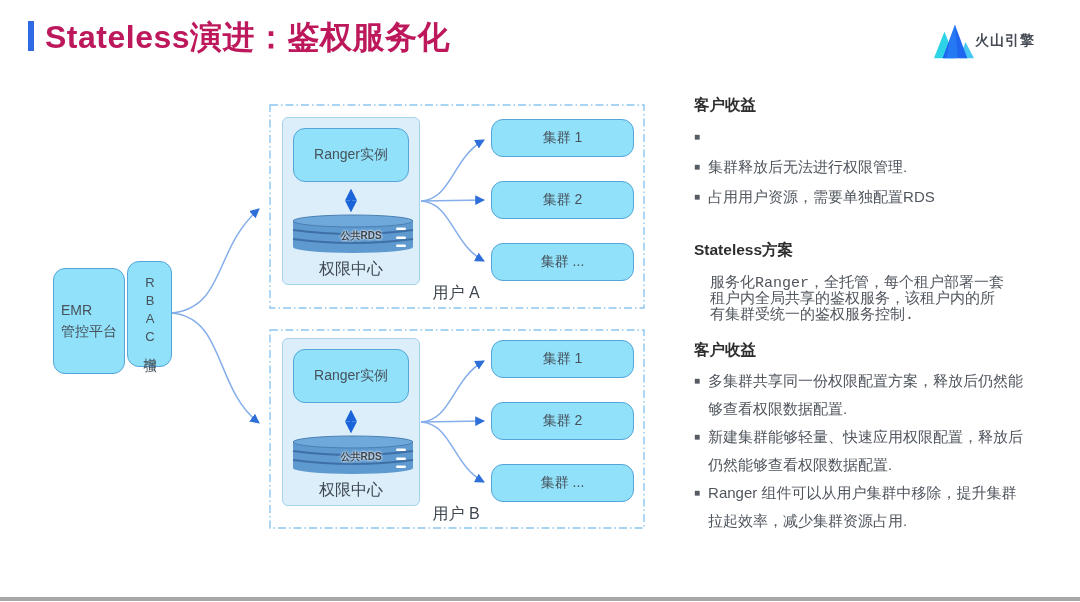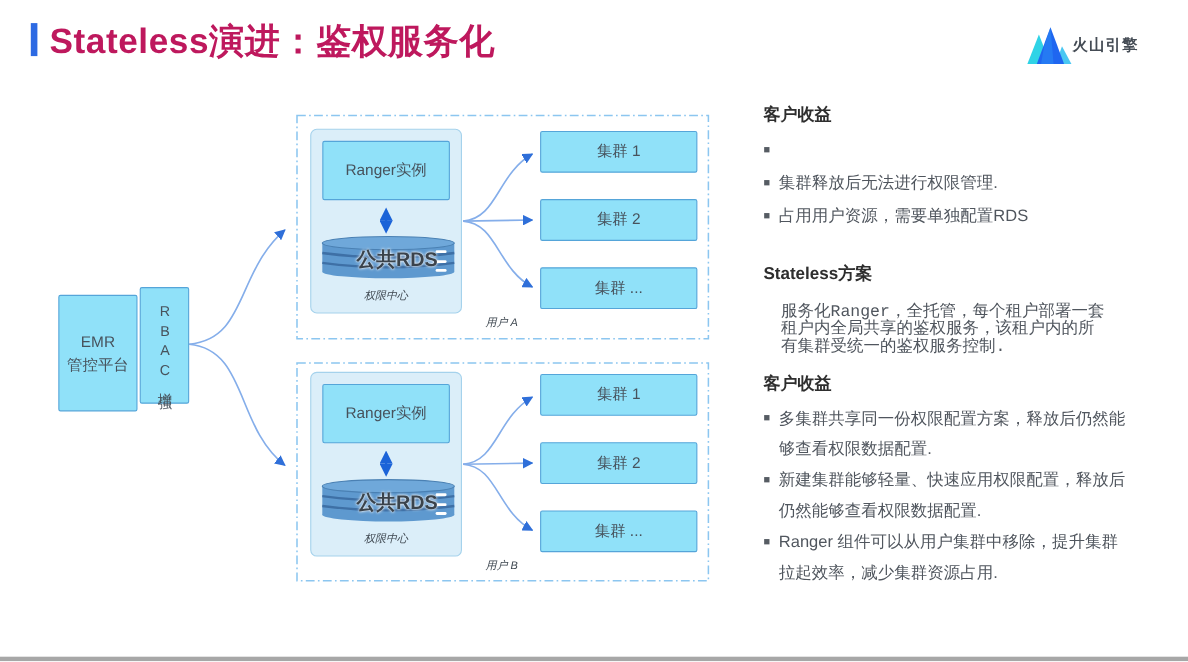--- a/index.html
+++ b/index.html
@@ -8,26 +8,26 @@
     font-family:"Liberation Sans",sans-serif;overflow:hidden;
   }
   
   .accent-bar{position:absolute;left:28px;top:21px;width:6px;height:30px;background:#2D6AE3;}
   .page-title{position:absolute;left:45px;top:16px;margin:0;font-size:32px;font-weight:700;color:#be185d;letter-spacing:.5px;}
   .brand{position:absolute;left:933px;top:22px;display:flex;align-items:center;}
   .brand-name{font-size:14px;font-weight:700;color:#454C55;margin-left:0;letter-spacing:1px;}
   
   .diagram{position:absolute;inset:0;}
   .abs{position:absolute;box-sizing:border-box;}
-  .cyan-box{background:#90E1F9;border:1px solid #55A5D9;border-radius:2px;
-    display:flex;align-items:center;justify-content:center;color:#47525C;font-size:14px;text-align:center;}
+  .cyan-box{background:#90E1F9;border:1px solid #55A5D9;border-radius:12px;
+    display:flex;align-items:center;justify-content:center;color:#47525C;font-size:14px;}
   .container-box{background:#DBEEF9;border:1px solid #A5D2EC;border-radius:6px;}
   .vert{writing-mode:vertical-rl;text-orientation:upright;letter-spacing:3px;line-height:44px;font-size:13px;}
-  .lbl{color:#3E4750;font-size:10px;display:flex;align-items:center;justify-content:center;font-style:italic;}
-  .rds-lbl{color:#3A434C;font-size:18px;font-weight:700;
+  .lbl{color:#3E4750;font-size:16px;display:flex;align-items:center;justify-content:center;}
+  .rds-lbl{color:#3A434C;font-size:10px;font-weight:700;
     text-shadow:0 0 3px rgba(255,255,255,.95),0 0 2px rgba(255,255,255,.9);
     display:flex;align-items:center;justify-content:center;padding-left:16px;}
   svg.layer{position:absolute;left:0;top:0;pointer-events:none;}
   
   .panel{position:absolute;left:694px;top:95px;width:330px;color:#50565E;font-size:15px;}
   .panel h3{margin:0 0 7px 0;font-size:15.5px;font-weight:700;color:#2E2E2E;line-height:20px;}
   .panel .mt1{margin-top:28px;}
   .panel .mt2{}
   .bullets{list-style:none;margin:0;padding:0;}
   .bullets li{display:flex;align-items:flex-start;}

